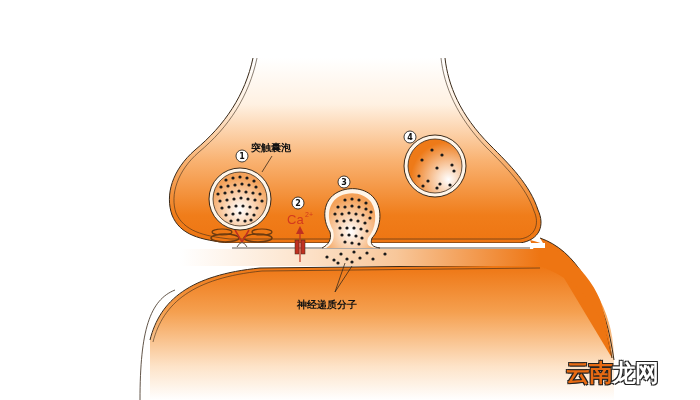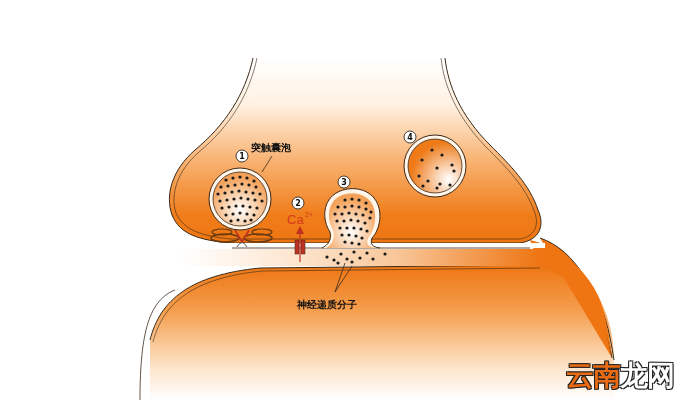--- a/index.html
+++ b/index.html
@@ -2,21 +2,21 @@
 <html><head>
 <meta charset="utf-8">
 <style>
   html,body{margin:0;padding:0;background:#ffffff;}
   #stage{position:relative;width:700px;height:400px;overflow:hidden;background:#fff;font-family:"DejaVu Sans",sans-serif;}
   svg{position:absolute;left:0;top:0;}
   .lbl{font-family:"DejaVu Serif",serif;font-weight:bold;font-size:10px;fill:#111;}
   .num{font-family:"DejaVu Sans",sans-serif;font-size:8px;fill:#111;font-weight:bold;}
   .ca{font-family:"Liberation Sans",sans-serif;font-size:13px;fill:#d33a1e;}
   .ca-sup{font-family:"Liberation Sans",sans-serif;font-size:7px;fill:#d33a1e;}
-  #watermark{position:absolute;left:566px;top:357px;font-family:"DejaVu Sans",sans-serif;font-weight:bold;font-size:28px;letter-spacing:-1px;}
+  #watermark{position:absolute;left:566px;top:357px;font-family:"DejaVu Sans",sans-serif;font-weight:bold;font-size:24px;letter-spacing:-1px;}
   #watermark .a{color:#e86a12;text-shadow:-1px -1px 0 #222,1px -1px 0 #222,-1px 1px 0 #222,1px 1px 0 #222;}
   #watermark .b{color:#ffffff;text-shadow:-1px -1px 0 #222,1px -1px 0 #222,-1px 1px 0 #222,1px 1px 0 #222;}
 </style>
 </head>
 <body>
 
 <div id="stage">
 <svg width="700" height="400" viewBox="0 0 700 400">
   <defs>
     <linearGradient id="preGrad" x1="0" y1="0" x2="0" y2="1">

